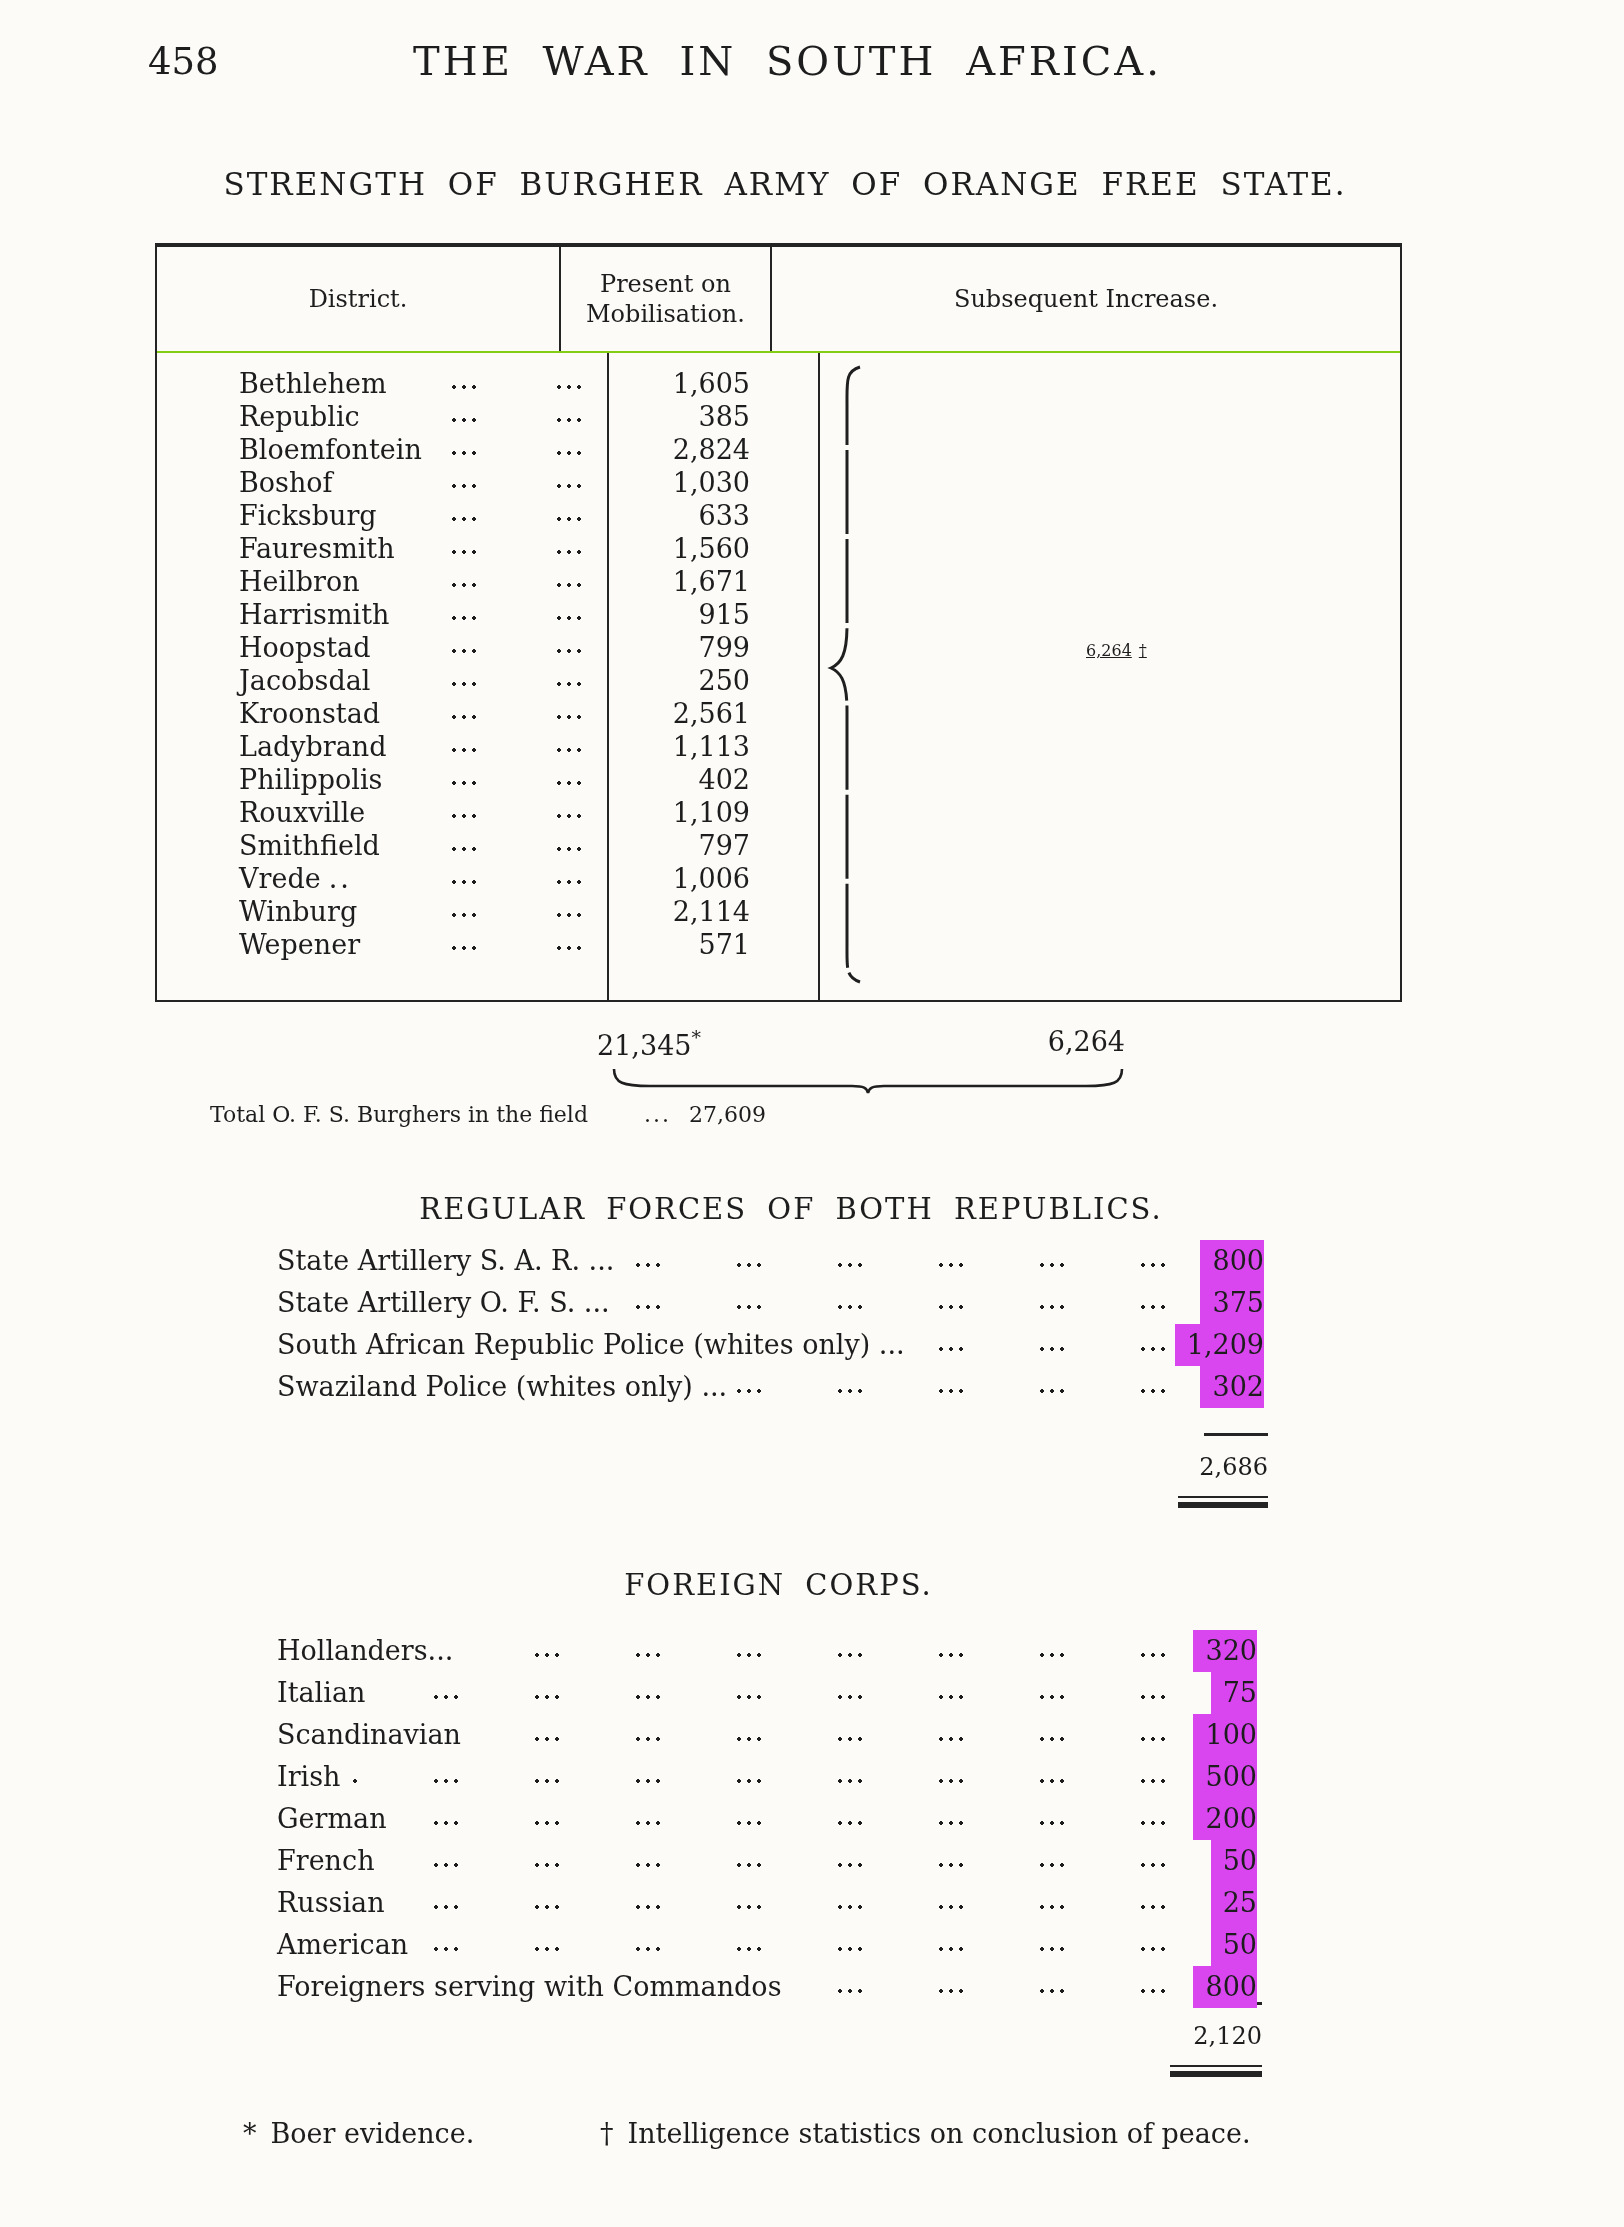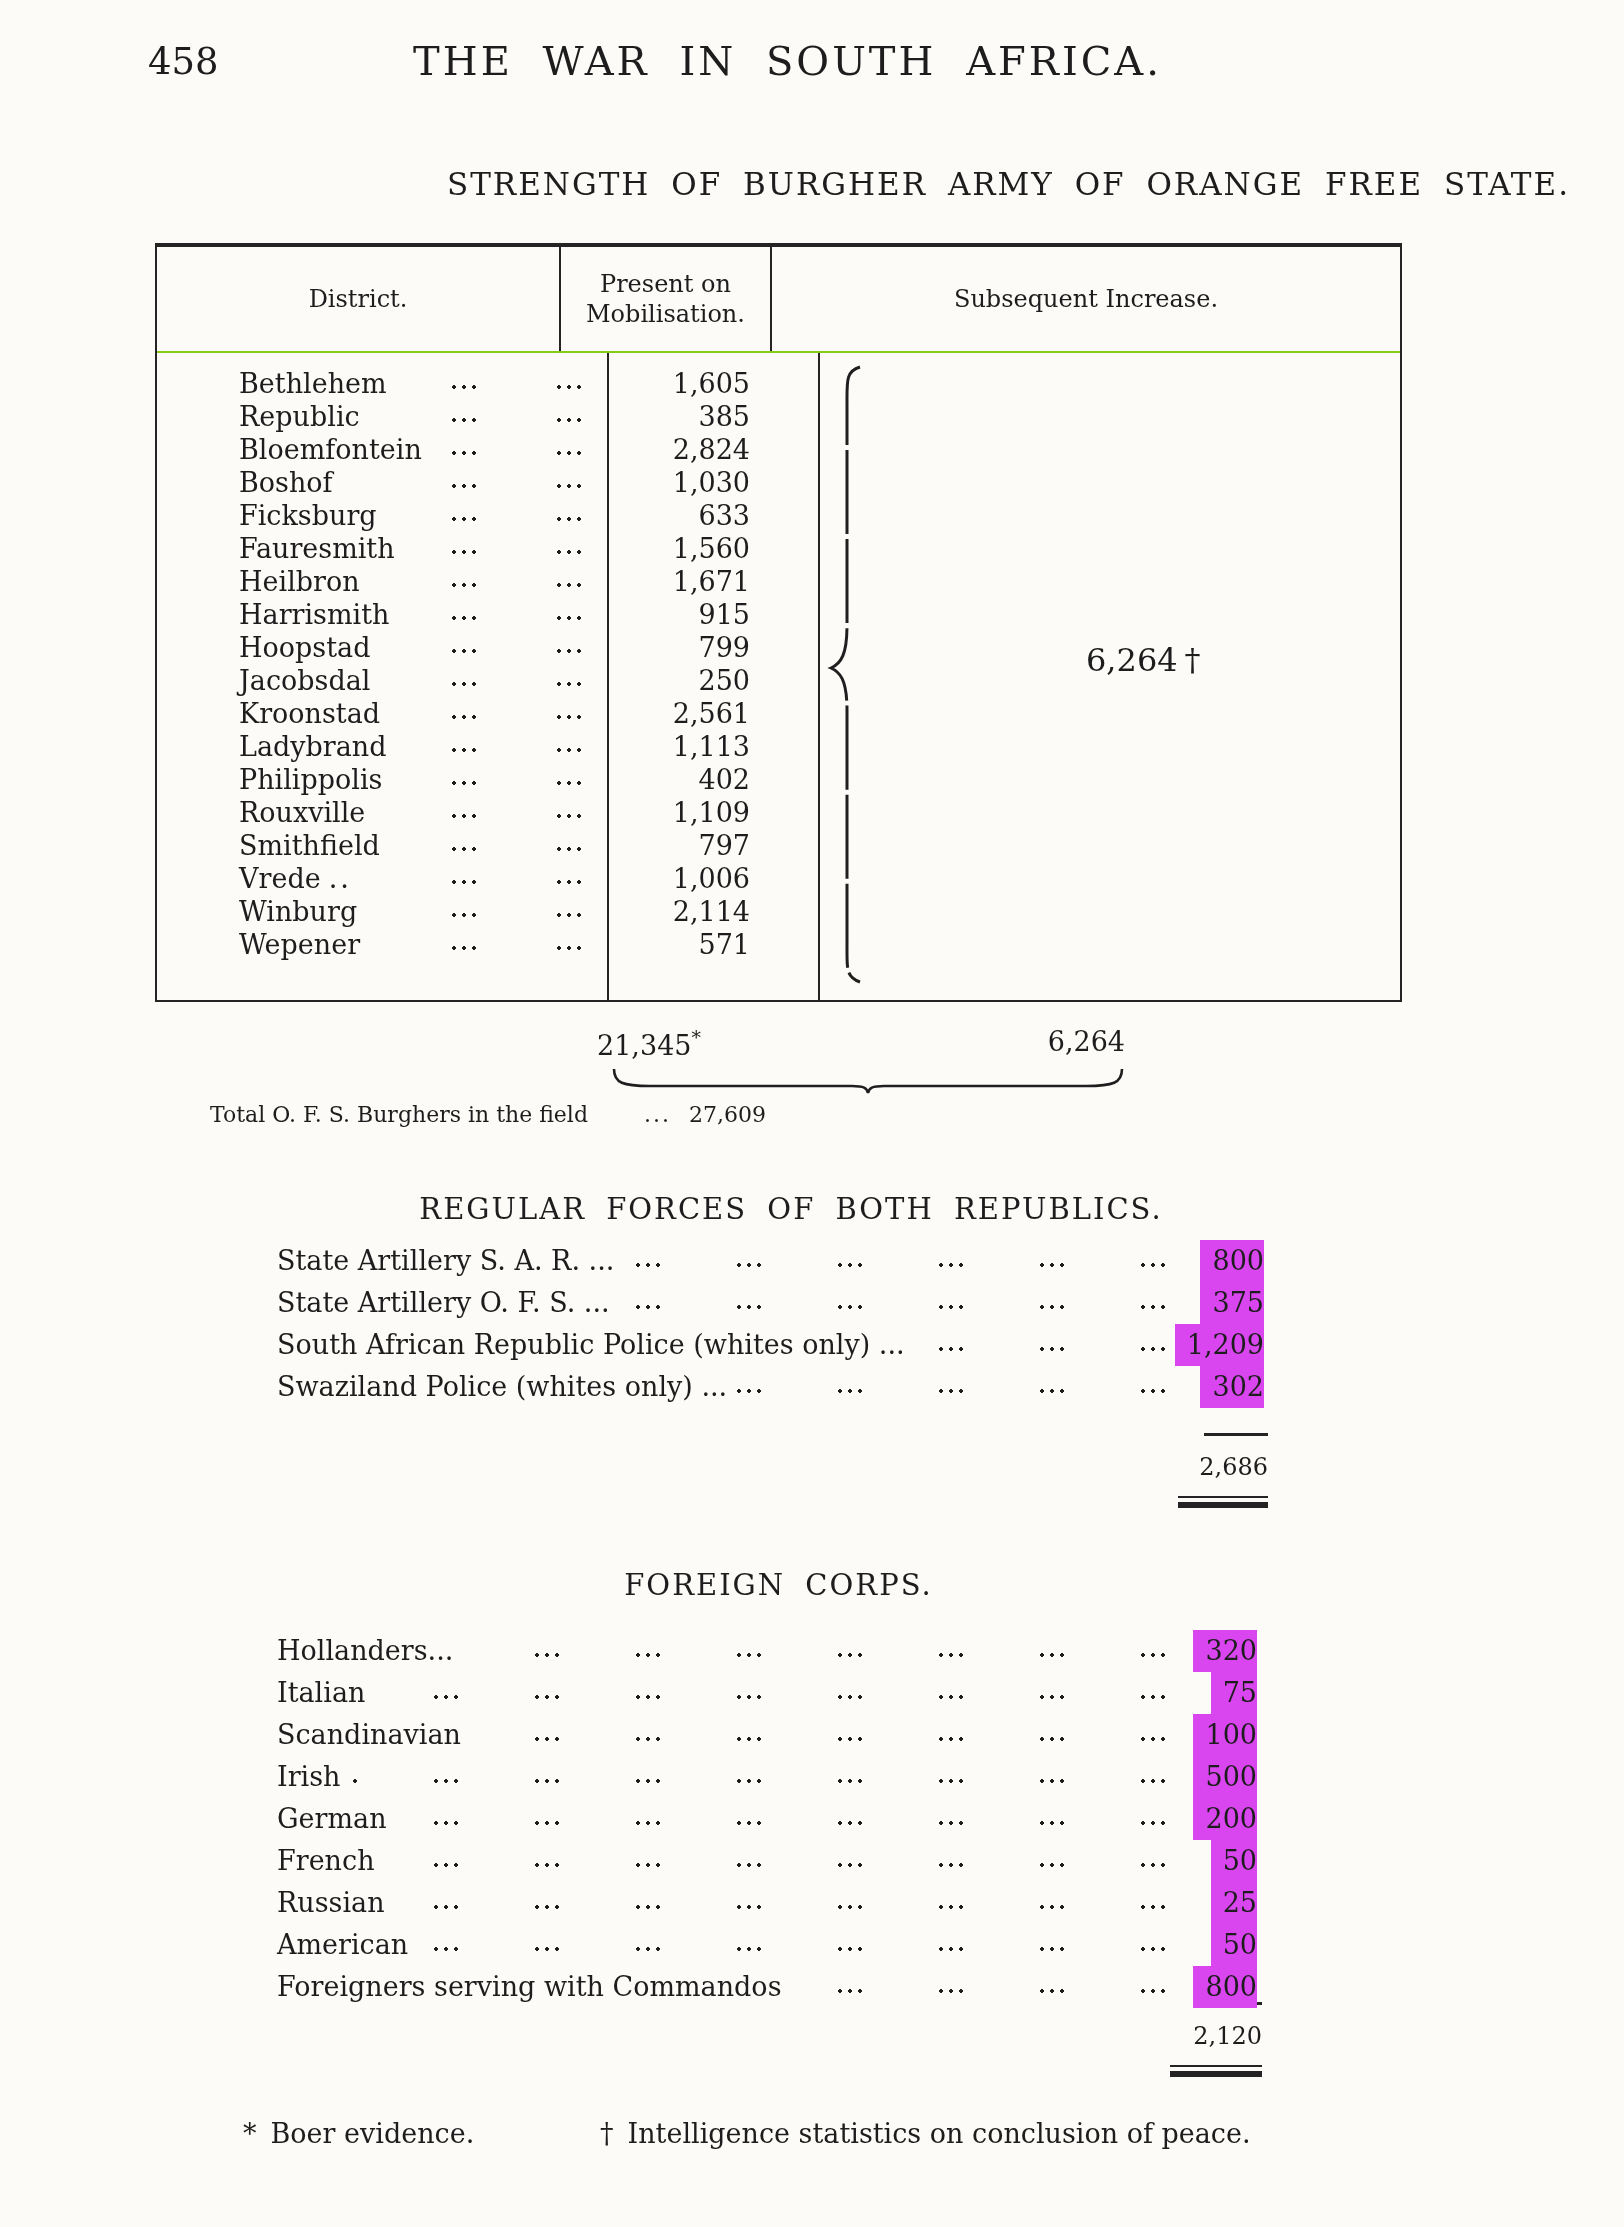--- a/index.html
+++ b/index.html
@@ -10,21 +10,21 @@
     overflow:hidden;
   }
   
   .pagenum { position:absolute; left:148px; top:40px; font-size:37px; }
   .runtitle {
     position:absolute; left:0; top:38px; width:1575px; text-align:center;
     font-size:40px; letter-spacing:3px; word-spacing:14px;
   }
   
   .tbltitle {
-    position:absolute; left:0; top:166px; width:1570px; text-align:right;
+    position:absolute; left:0; top:166px; width:1570px; text-align:center;
     font-size:31px; letter-spacing:2px; word-spacing:9px;
   }
   
   .btable {
     position:absolute; left:155px; top:243px; width:1247px; height:759px;
     border:2px solid #242424; border-top-width:4px; box-sizing:border-box;
   }
   .bt-head { display:flex; height:104px; border-bottom:2px solid #84cc16; }
   .bt-h { display:flex; align-items:center; justify-content:center;
           font-size:24px; text-align:center; box-sizing:border-box; }
@@ -45,21 +45,21 @@
     background-image:
       radial-gradient(circle 2px at 3px 20px, #1d1d1d 99%, transparent 100%),
       radial-gradient(circle 2px at 3px 20px, #1d1d1d 99%, transparent 100%),
       radial-gradient(circle 2px at 3px 20px, #1d1d1d 99%, transparent 100%);
     background-size:105px 33px; background-repeat:repeat-x;
     background-position:18px 0,28px 0,38px 0;
   }
   .vrow { height:33px; line-height:33px; font-size:27px;
           text-align:right; padding-right:68px; }
   .rowbrace { position:absolute; left:4px; top:10px; }
-  .subinc { position:absolute; left:266px; top:288px; font-size:32px; white-space:nowrap; }
+  .subinc { position:absolute; left:266px; top:288px; font-size:16px; white-space:nowrap;text-decoration:underline; }
   .subinc .dg { margin-left:7px; }
   
   .subtotal { position:absolute; font-size:27px; text-align:right; }
   .st-mob { top:1026px; left:455px; width:246px; }
   .st-inc { top:1026px; left:985px; width:140px; }
   .sup { font-size:19px; vertical-align:11px; }
   .hbrace { position:absolute; left:610px; top:1066px; }
   .totline { position:absolute; left:210px; top:1102px; font-size:22px; white-space:nowrap; }
   .totline .dots { margin-left:56px; letter-spacing:2px; }
   .totline .tval { margin-left:18px; }

